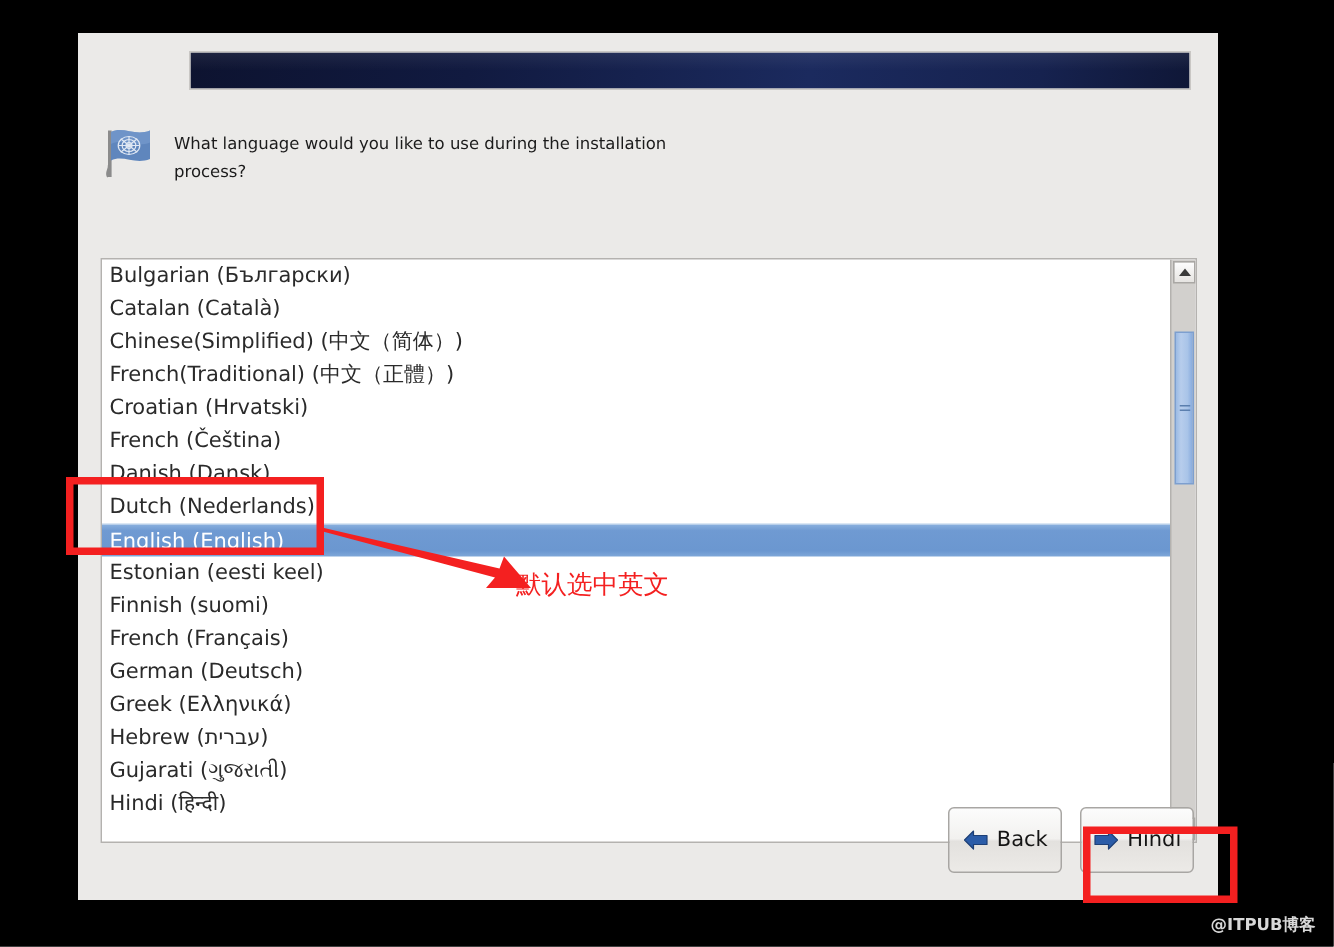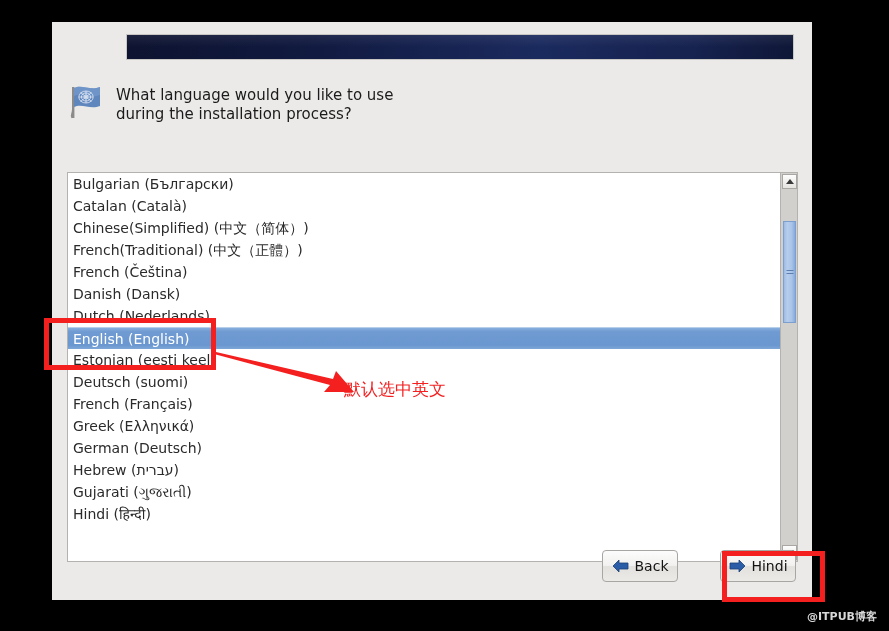--- a/index.html
+++ b/index.html
@@ -53,21 +53,21 @@
     align-items: flex-start;
   }
   #flag-icon {
     width: 40px;
     height: 38px;
     flex: 0 0 40px;
     margin-top: 2px;
   }
   #prompt-text {
     margin-left: 10px;
-    font-size: 15px;
+    font-size: 11px;
     color: #1b1b1b;
     line-height: 19px;
     max-width: 330px;
     padding-top: 6px;
   }
 
   
   #listbox {
     position: absolute;
     left: 15px;
@@ -160,33 +160,32 @@
   
   #button-bar {
     position: absolute;
     right: 16px;
     bottom: 18px;
     display: flex;
     gap: 12px;
   }
   .wiz-btn {
     width: 76px;
-    height: 32px;
+    height: 44px;
     background: linear-gradient(180deg, #fcfcfc 0%, #f2f1ef 48%, #e3e1de 52%, #eceae7 100%);
     border: 1px solid #a8a6a3;
     border-radius: 4px;
     display: flex;
     align-items: center;
     justify-content: center;
     gap: 5px;
     font-size: 14px;
     color: #141414;
     box-sizing: border-box;
     cursor: pointer;
-    margin-left: 30px;
   }
   .btn-arrow { width: 18px; height: 14px; flex: 0 0 18px; }
 
   
   .anno-box {
     position: absolute;
     border: 5px solid #f42020;
     box-sizing: border-box;
     pointer-events: none;
   }
@@ -255,29 +254,30 @@
     </svg>
     <div id="prompt-text">What language would you like to use during the installation process?</div>
   </div>
 
   <div id="listbox">
     <div id="list-inner">
         <div class="lang-row">Bulgarian (Български)</div>
         <div class="lang-row">Catalan (Català)</div>
         <div class="lang-row">Chinese(Simplified) (中文（简体）)</div>
         <div class="lang-row">French(Traditional) (中文（正體）)</div>
+        <div class="lang-row">Croatian (Hrvatski)</div>
         <div class="lang-row">French (Čeština)</div>
         <div class="lang-row">Danish (Dansk)</div>
         <div class="lang-row">Dutch (Nederlands)</div>
         <div class="lang-row selected">English (English)</div>
         <div class="lang-row">Estonian (eesti keel)</div>
-        <div class="lang-row">Deutsch (suomi)</div>
+        <div class="lang-row">Finnish (suomi)</div>
         <div class="lang-row">French (Français)</div>
+        <div class="lang-row">German (Deutsch)</div>
         <div class="lang-row">Greek (Ελληνικά)</div>
-        <div class="lang-row">German (Deutsch)</div>
         <div class="lang-row">Hebrew (עברית)</div>
         <div class="lang-row">Gujarati (ગુજરાતી)</div>
         <div class="lang-row">Hindi (हिन्दी)</div>
       </div>
 
     <div id="scrollbar">
       <div class="sb-btn" id="sb-up">
         <span class="sb-arrow up"></span>
       </div>
       <div id="sb-thumb">

